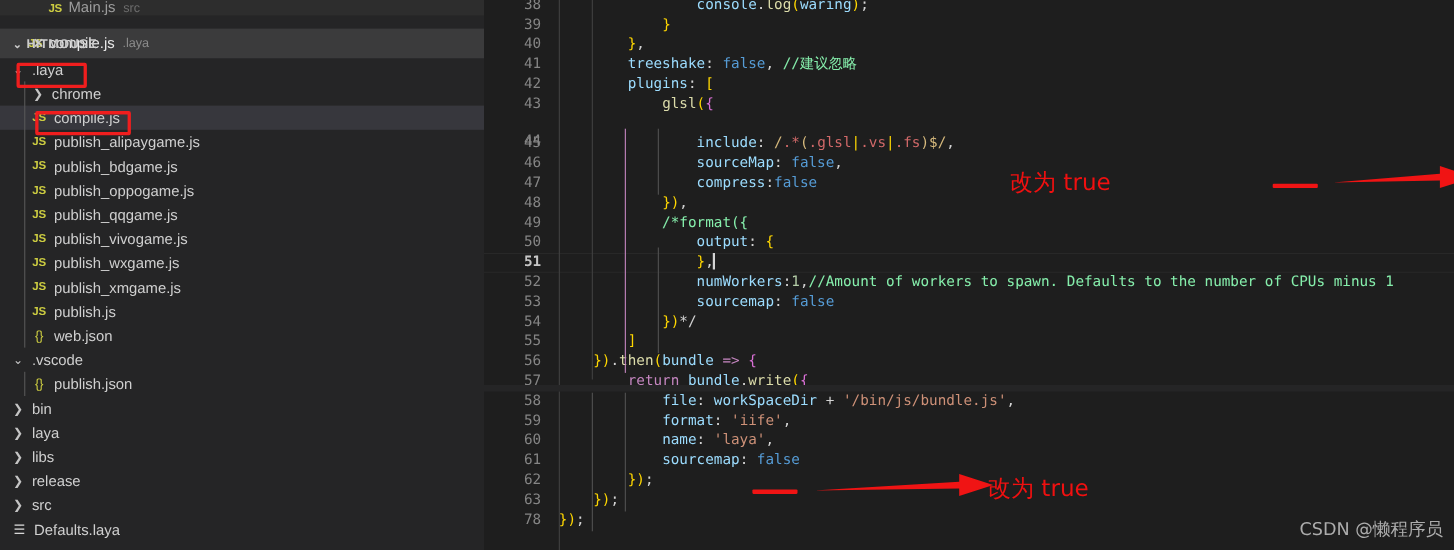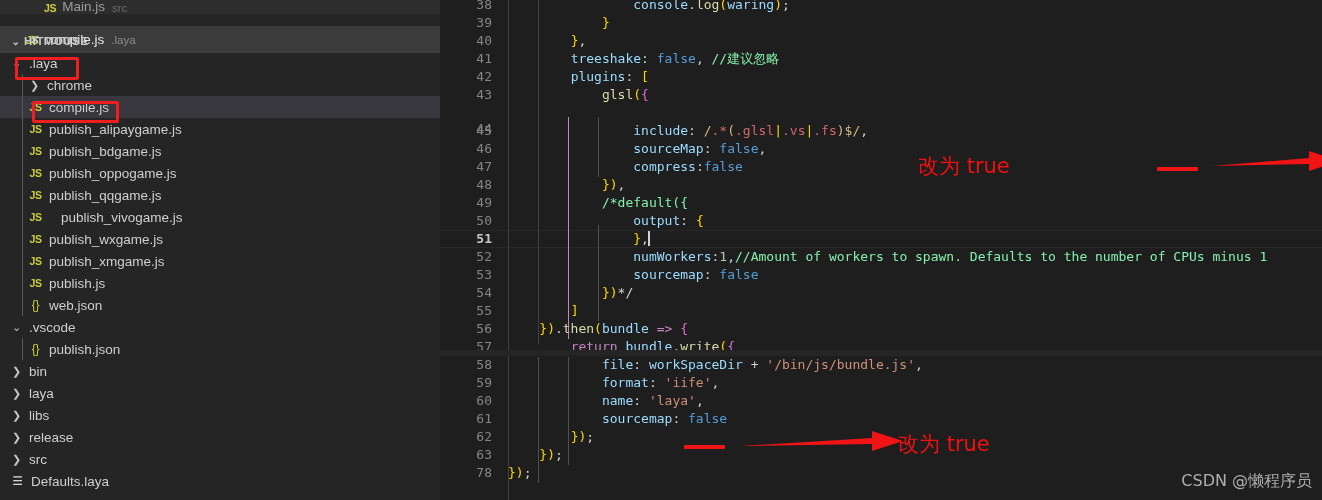--- a/index.html
+++ b/index.html
@@ -183,21 +183,21 @@
           <div class="row" style="padding-left: 26px;">
             <span class="ficon js">JS</span>
             <span style="margin-left: 4px;">publish_oppogame.js</span>
           </div>
           <div class="row" style="padding-left: 26px;">
             <span class="ficon js">JS</span>
             <span style="margin-left: 4px;">publish_qqgame.js</span>
           </div>
           <div class="row" style="padding-left: 26px;">
             <span class="ficon js">JS</span>
-            <span style="margin-left: 16px;">publish_vivogame.js</span>
+            <span style="margin-left: 4px;">publish_vivogame.js</span>
           </div>
           <div class="row" style="padding-left: 26px;">
             <span class="ficon js">JS</span>
             <span style="margin-left: 4px;">publish_wxgame.js</span>
           </div>
           <div class="row" style="padding-left: 26px;">
             <span class="ficon js">JS</span>
             <span style="margin-left: 4px;">publish_xmgame.js</span>
           </div>
           <div class="row" style="padding-left: 26px;">
@@ -256,21 +256,21 @@
         <div class="codeline" style="top: 14px;"><span class="lnum">39</span><span class="ltext"><span class="t-plain"> </span><span class="t-plain"> </span><span class="t-plain"> </span><span class="t-plain"> </span><span class="t-plain"> </span><span class="t-plain"> </span><span class="t-plain"> </span><span class="t-plain"> </span><span class="t-plain"> </span><span class="t-plain"> </span><span class="t-plain"> </span><span class="t-plain"> </span><span class="t-br1">}</span></span></div>
         <div class="codeline" style="top: 32px;"><span class="lnum">40</span><span class="ltext"><span class="t-plain"> </span><span class="t-plain"> </span><span class="t-plain"> </span><span class="t-plain"> </span><span class="t-plain"> </span><span class="t-plain"> </span><span class="t-plain"> </span><span class="t-plain"> </span><span class="t-br1">}</span><span class="t-plain">,</span></span></div>
         <div class="codeline" style="top: 50px;"><span class="lnum">41</span><span class="ltext"><span class="t-plain"> </span><span class="t-plain"> </span><span class="t-plain"> </span><span class="t-plain"> </span><span class="t-plain"> </span><span class="t-plain"> </span><span class="t-plain"> </span><span class="t-plain"> </span><span class="t-prop">treeshake</span><span class="t-plain">:</span><span class="t-plain"> </span><span class="t-key">false</span><span class="t-plain">,</span><span class="t-plain"> </span><span class="t-com">//建议忽略</span></span></div>
         <div class="codeline" style="top: 68px;"><span class="lnum">42</span><span class="ltext"><span class="t-plain"> </span><span class="t-plain"> </span><span class="t-plain"> </span><span class="t-plain"> </span><span class="t-plain"> </span><span class="t-plain"> </span><span class="t-plain"> </span><span class="t-plain"> </span><span class="t-prop">plugins</span><span class="t-plain">:</span><span class="t-plain"> </span><span class="t-br1">[</span></span></div>
         <div class="codeline" style="top: 86px;"><span class="lnum">43</span><span class="ltext"><span class="t-plain"> </span><span class="t-plain"> </span><span class="t-plain"> </span><span class="t-plain"> </span><span class="t-plain"> </span><span class="t-plain"> </span><span class="t-plain"> </span><span class="t-plain"> </span><span class="t-plain"> </span><span class="t-plain"> </span><span class="t-plain"> </span><span class="t-plain"> </span><span class="t-fn">glsl</span><span class="t-br1">(</span><span class="t-br2">{</span></span></div>
         <div class="codeline" style="top: 120px;"><span class="lnum">44</span></div>
         <div class="codeline" style="top: 122px;"><span class="lnum">45</span><span class="ltext"><span class="t-plain"> </span><span class="t-plain"> </span><span class="t-plain"> </span><span class="t-plain"> </span><span class="t-plain"> </span><span class="t-plain"> </span><span class="t-plain"> </span><span class="t-plain"> </span><span class="t-plain"> </span><span class="t-plain"> </span><span class="t-plain"> </span><span class="t-plain"> </span><span class="t-plain"> </span><span class="t-plain"> </span><span class="t-plain"> </span><span class="t-plain"> </span><span class="t-prop">include</span><span class="t-plain">:</span><span class="t-plain"> </span><span class="t-rxo">/</span><span class="t-rx">.*</span><span class="t-rxo">(</span><span class="t-rx">.glsl</span><span class="t-br1">|</span><span class="t-rx">.vs</span><span class="t-br1">|</span><span class="t-rx">.fs</span><span class="t-rxo">)$/</span><span class="t-plain">,</span></span></div>
         <div class="codeline" style="top: 140px;"><span class="lnum">46</span><span class="ltext"><span class="t-plain"> </span><span class="t-plain"> </span><span class="t-plain"> </span><span class="t-plain"> </span><span class="t-plain"> </span><span class="t-plain"> </span><span class="t-plain"> </span><span class="t-plain"> </span><span class="t-plain"> </span><span class="t-plain"> </span><span class="t-plain"> </span><span class="t-plain"> </span><span class="t-plain"> </span><span class="t-plain"> </span><span class="t-plain"> </span><span class="t-plain"> </span><span class="t-prop">sourceMap</span><span class="t-plain">:</span><span class="t-plain"> </span><span class="t-key">false</span><span class="t-plain">,</span></span></div>
         <div class="codeline" style="top: 158px;"><span class="lnum">47</span><span class="ltext"><span class="t-plain"> </span><span class="t-plain"> </span><span class="t-plain"> </span><span class="t-plain"> </span><span class="t-plain"> </span><span class="t-plain"> </span><span class="t-plain"> </span><span class="t-plain"> </span><span class="t-plain"> </span><span class="t-plain"> </span><span class="t-plain"> </span><span class="t-plain"> </span><span class="t-plain"> </span><span class="t-plain"> </span><span class="t-plain"> </span><span class="t-plain"> </span><span class="t-prop">compress</span><span class="t-plain">:</span><span class="t-key">false</span></span></div>
         <div class="codeline" style="top: 176px;"><span class="lnum">48</span><span class="ltext"><span class="t-plain"> </span><span class="t-plain"> </span><span class="t-plain"> </span><span class="t-plain"> </span><span class="t-plain"> </span><span class="t-plain"> </span><span class="t-plain"> </span><span class="t-plain"> </span><span class="t-plain"> </span><span class="t-plain"> </span><span class="t-plain"> </span><span class="t-plain"> </span><span class="t-br1">}</span><span class="t-br1">)</span><span class="t-plain">,</span></span></div>
-        <div class="codeline" style="top: 194px;"><span class="lnum">49</span><span class="ltext"><span class="t-com">            /*default({</span></span></div>
+        <div class="codeline" style="top: 194px;"><span class="lnum">49</span><span class="ltext"><span class="t-com">            /*format({</span></span></div>
         <div class="codeline" style="top: 212px;"><span class="lnum">50</span><span class="ltext"><span class="t-plain"> </span><span class="t-plain"> </span><span class="t-plain"> </span><span class="t-plain"> </span><span class="t-plain"> </span><span class="t-plain"> </span><span class="t-plain"> </span><span class="t-plain"> </span><span class="t-plain"> </span><span class="t-plain"> </span><span class="t-plain"> </span><span class="t-plain"> </span><span class="t-plain"> </span><span class="t-plain"> </span><span class="t-plain"> </span><span class="t-plain"> </span><span class="t-prop">output</span><span class="t-plain">:</span><span class="t-plain"> </span><span class="t-br1">{</span></span></div>
         <div class="activeline-border" style="top: 230px;"></div>
         <div class="codeline active" style="top: 230px;"><span class="lnum">51</span><span class="ltext"><span class="t-plain"> </span><span class="t-plain"> </span><span class="t-plain"> </span><span class="t-plain"> </span><span class="t-plain"> </span><span class="t-plain"> </span><span class="t-plain"> </span><span class="t-plain"> </span><span class="t-plain"> </span><span class="t-plain"> </span><span class="t-plain"> </span><span class="t-plain"> </span><span class="t-plain"> </span><span class="t-plain"> </span><span class="t-plain"> </span><span class="t-plain"> </span><span class="t-br1">}</span><span class="t-plain">,</span><span class="cursor"></span></span></div>
         <div class="codeline" style="top: 248px;"><span class="lnum">52</span><span class="ltext"><span class="t-plain"> </span><span class="t-plain"> </span><span class="t-plain"> </span><span class="t-plain"> </span><span class="t-plain"> </span><span class="t-plain"> </span><span class="t-plain"> </span><span class="t-plain"> </span><span class="t-plain"> </span><span class="t-plain"> </span><span class="t-plain"> </span><span class="t-plain"> </span><span class="t-plain"> </span><span class="t-plain"> </span><span class="t-plain"> </span><span class="t-plain"> </span><span class="t-prop">numWorkers</span><span class="t-plain">:</span><span class="t-num">1</span><span class="t-plain">,</span><span class="t-com">//Amount of workers to spawn. Defaults to the number of CPUs minus 1</span></span></div>
         <div class="codeline" style="top: 266px;"><span class="lnum">53</span><span class="ltext"><span class="t-plain"> </span><span class="t-plain"> </span><span class="t-plain"> </span><span class="t-plain"> </span><span class="t-plain"> </span><span class="t-plain"> </span><span class="t-plain"> </span><span class="t-plain"> </span><span class="t-plain"> </span><span class="t-plain"> </span><span class="t-plain"> </span><span class="t-plain"> </span><span class="t-plain"> </span><span class="t-plain"> </span><span class="t-plain"> </span><span class="t-plain"> </span><span class="t-prop">sourcemap</span><span class="t-plain">:</span><span class="t-plain"> </span><span class="t-key">false</span></span></div>
         <div class="codeline" style="top: 284px;"><span class="lnum">54</span><span class="ltext"><span class="t-plain"> </span><span class="t-plain"> </span><span class="t-plain"> </span><span class="t-plain"> </span><span class="t-plain"> </span><span class="t-plain"> </span><span class="t-plain"> </span><span class="t-plain"> </span><span class="t-plain"> </span><span class="t-plain"> </span><span class="t-plain"> </span><span class="t-plain"> </span><span class="t-br1">}</span><span class="t-br1">)</span><span class="t-plain">*</span><span class="t-plain">/</span></span></div>
         <div class="codeline" style="top: 302px;"><span class="lnum">55</span><span class="ltext"><span class="t-plain"> </span><span class="t-plain"> </span><span class="t-plain"> </span><span class="t-plain"> </span><span class="t-plain"> </span><span class="t-plain"> </span><span class="t-plain"> </span><span class="t-plain"> </span><span class="t-br1">]</span></span></div>
         <div class="codeline" style="top: 320px;"><span class="lnum">56</span><span class="ltext"><span class="t-plain"> </span><span class="t-plain"> </span><span class="t-plain"> </span><span class="t-plain"> </span><span class="t-br1">}</span><span class="t-br1">)</span><span class="t-plain">.</span><span class="t-fn">then</span><span class="t-br1">(</span><span class="t-prop">bundle</span><span class="t-plain"> </span><span class="t-kw">=&gt;</span><span class="t-plain"> </span><span class="t-br2">{</span></span></div>
         <div class="codeline" style="top: 338px;"><span class="lnum">57</span><span class="ltext"><span class="t-plain"> </span><span class="t-plain"> </span><span class="t-plain"> </span><span class="t-plain"> </span><span class="t-plain"> </span><span class="t-plain"> </span><span class="t-plain"> </span><span class="t-plain"> </span><span class="t-kw">return</span><span class="t-plain"> </span><span class="t-prop">bundle</span><span class="t-plain">.</span><span class="t-fn">write</span><span class="t-br1">(</span><span class="t-br2">{</span></span></div>
         <div class="codeline" style="top: 356px;"><span class="lnum">58</span><span class="ltext"><span class="t-plain"> </span><span class="t-plain"> </span><span class="t-plain"> </span><span class="t-plain"> </span><span class="t-plain"> </span><span class="t-plain"> </span><span class="t-plain"> </span><span class="t-plain"> </span><span class="t-plain"> </span><span class="t-plain"> </span><span class="t-plain"> </span><span class="t-plain"> </span><span class="t-prop">file</span><span class="t-plain">:</span><span class="t-plain"> </span><span class="t-prop">workSpaceDir</span><span class="t-plain"> </span><span class="t-plain">+</span><span class="t-plain"> </span><span class="t-str">'/bin/js/bundle.js'</span><span class="t-plain">,</span></span></div>

